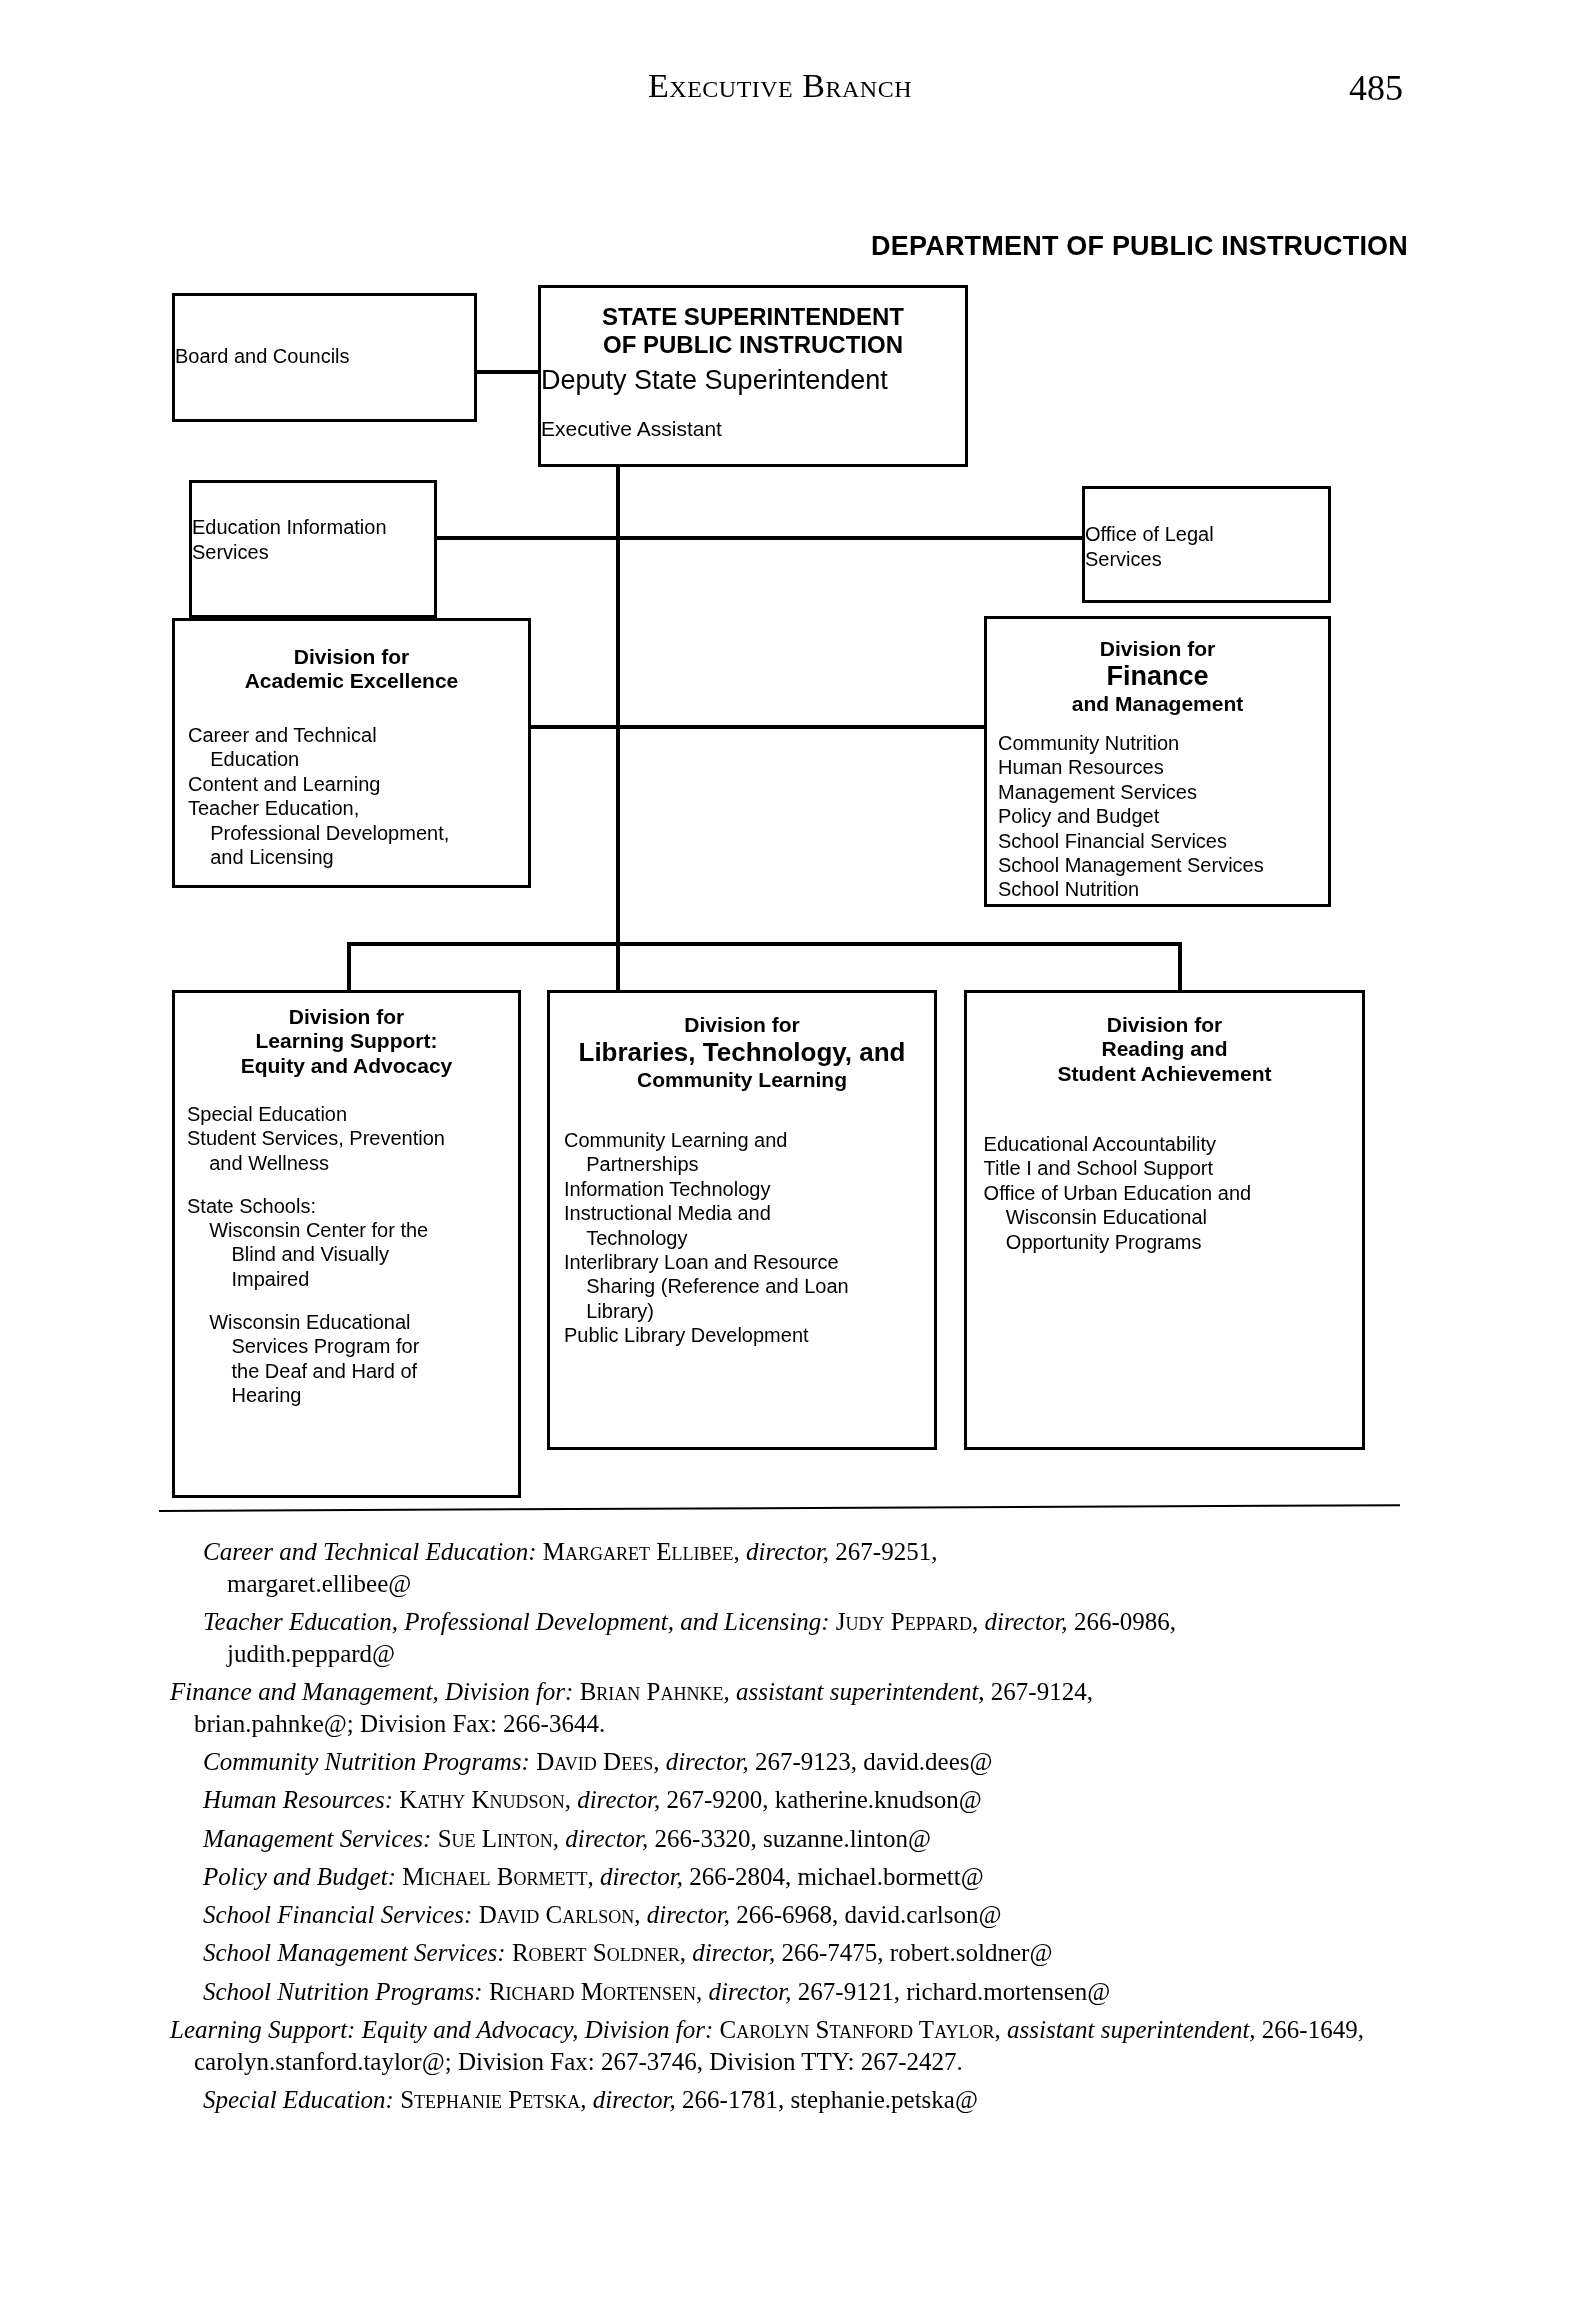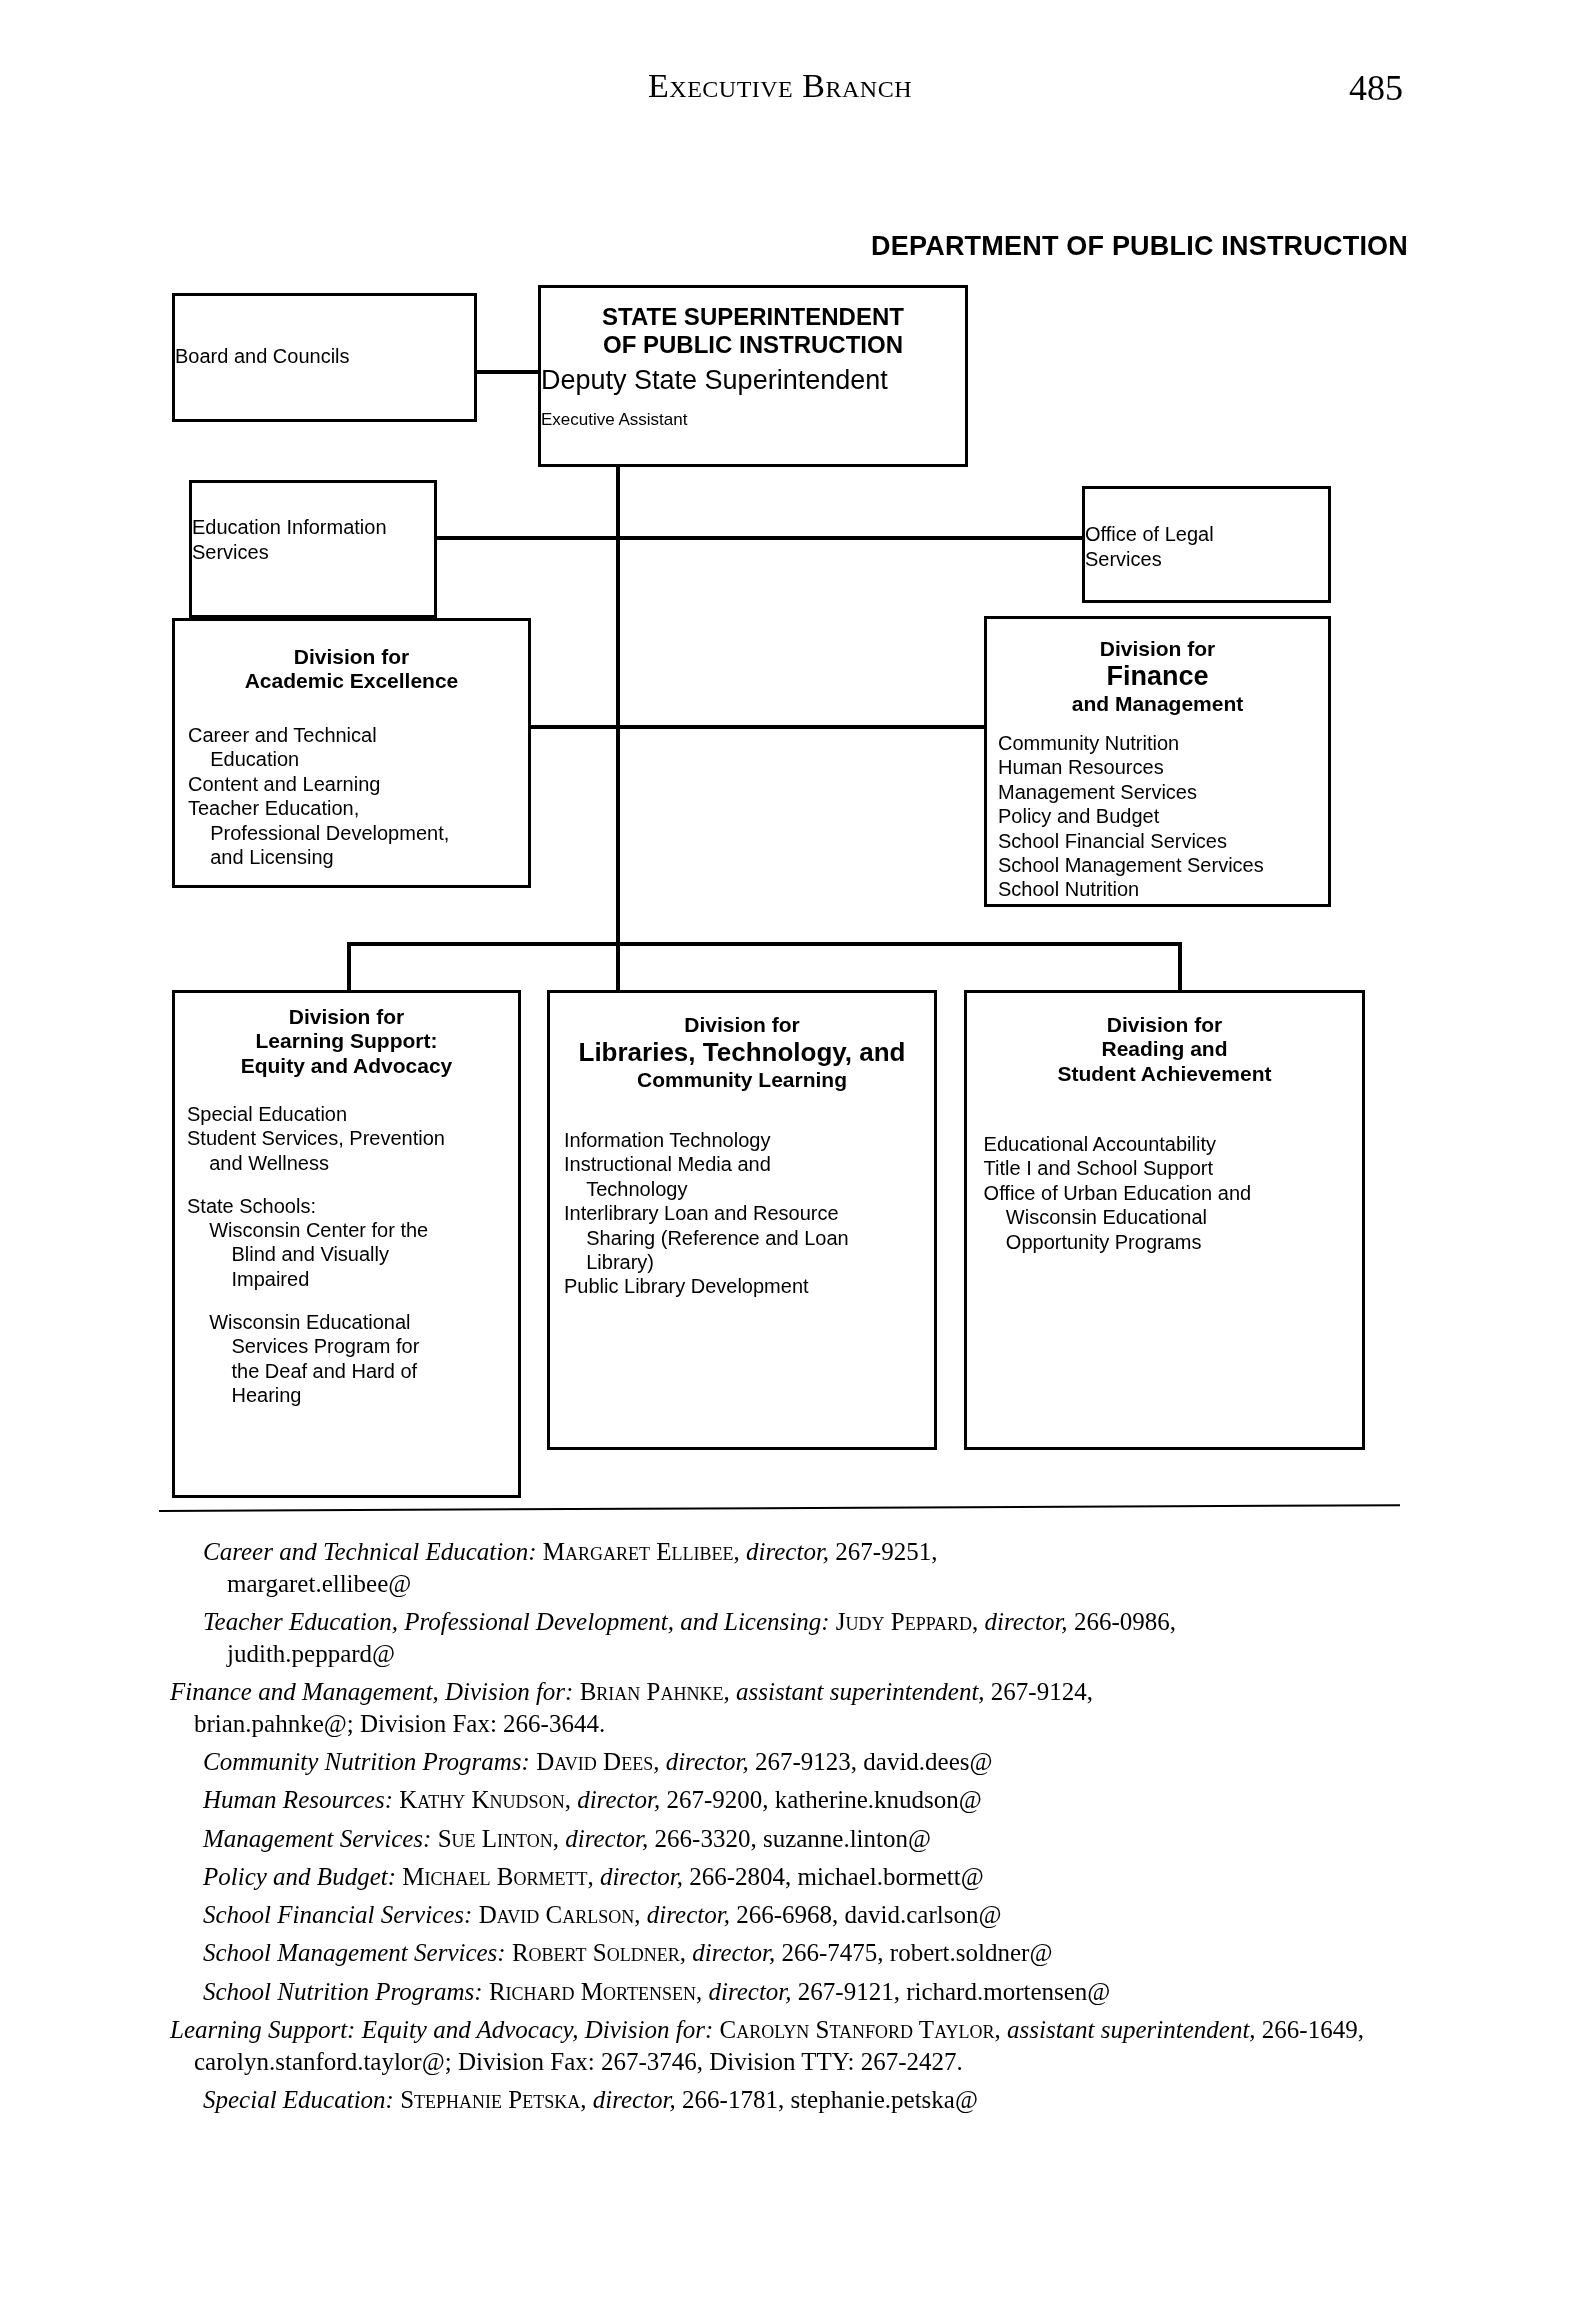--- a/index.html
+++ b/index.html
@@ -170,21 +170,21 @@
 
     <div class="node" style="left:172px; top:293px; width:305px; height:129px;">
       <div class="ns" style="font-size:20px; position:absolute; left:0; right:0; top:48px;">Board and Councils</div>
     </div>
 
     <div class="node" style="left:538px; top:285px; width:430px; height:182px;">
       <div style="position:absolute; left:0; right:0; top:14.8px;">
         <div class="nt" style="font-size:24px;">STATE SUPERINTENDENT</div>
         <div class="nt" style="font-size:24px;">OF PUBLIC INSTRUCTION</div>
         <div class="ns" style="font-size:27px; margin-top:5.5px;">Deputy State Superintendent</div>
-        <div class="ns" style="font-size:17px; margin-top:11px;">Executive Assistant</div>
+        <div class="ns" style="font-size:21px; margin-top:18px;">Executive Assistant</div>
       </div>
     </div>
 
     <div class="node" style="left:189px; top:480px; width:248px; height:138px;">
       <div style="position:absolute; left:0; right:0; top:32px;">
         <div class="ns" style="font-size:20px;">Education Information</div>
         <div class="ns" style="font-size:20px;">Services</div>
       </div>
     </div>
 
@@ -250,20 +250,22 @@
       </div>
     </div>
 
     <div class="node" style="left:547px; top:990px; width:390px; height:460px;">
       <div style="position:absolute; left:0; right:0; top:20px;">
         <div class="nt" style="font-size:21px;">Division for</div>
         <div class="nt" style="font-size:26px;">Libraries, Technology, and</div>
         <div class="nt" style="font-size:21px;">Community Learning</div>
       </div>
       <div class="nlist" style="position:absolute; left:14px; right:3.7px; top:135px; font-size:20px;">
+        <div>Community Learning and
+    Partnerships</div>
         <div>Information Technology</div>
         <div>Instructional Media and
     Technology</div>
         <div>Interlibrary Loan and Resource
     Sharing (Reference and Loan
     Library)</div>
         <div>Public Library Development</div>
       </div>
     </div>
 

